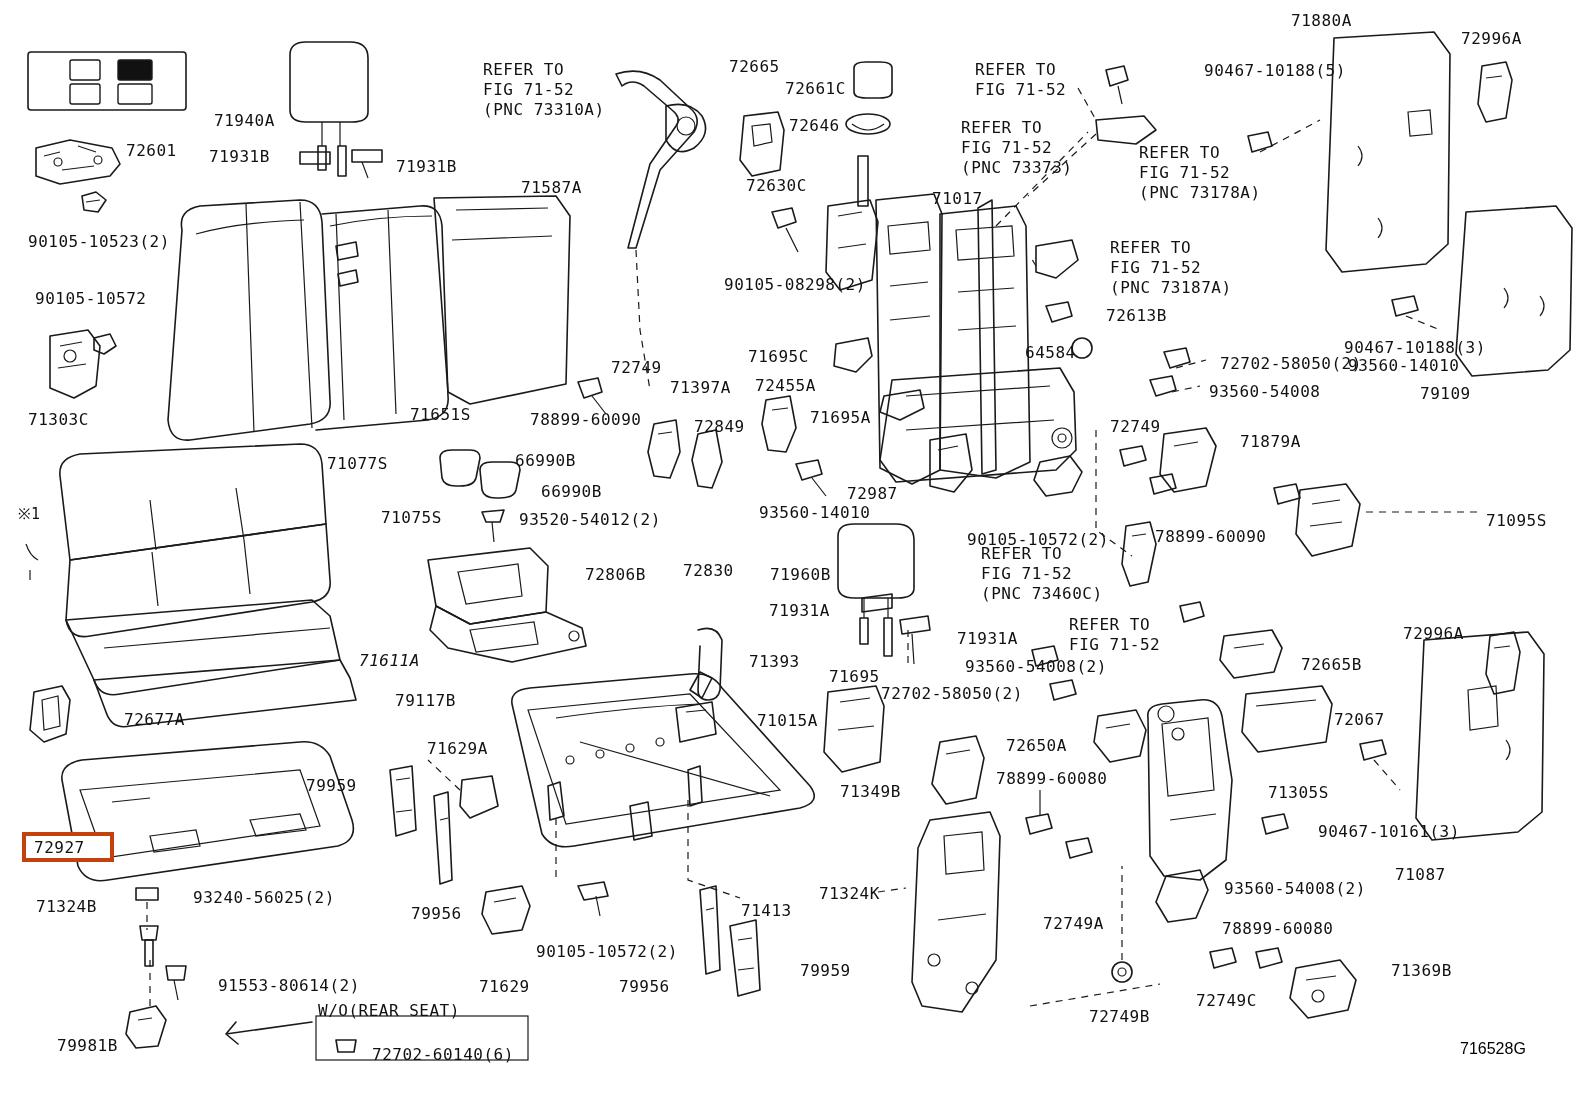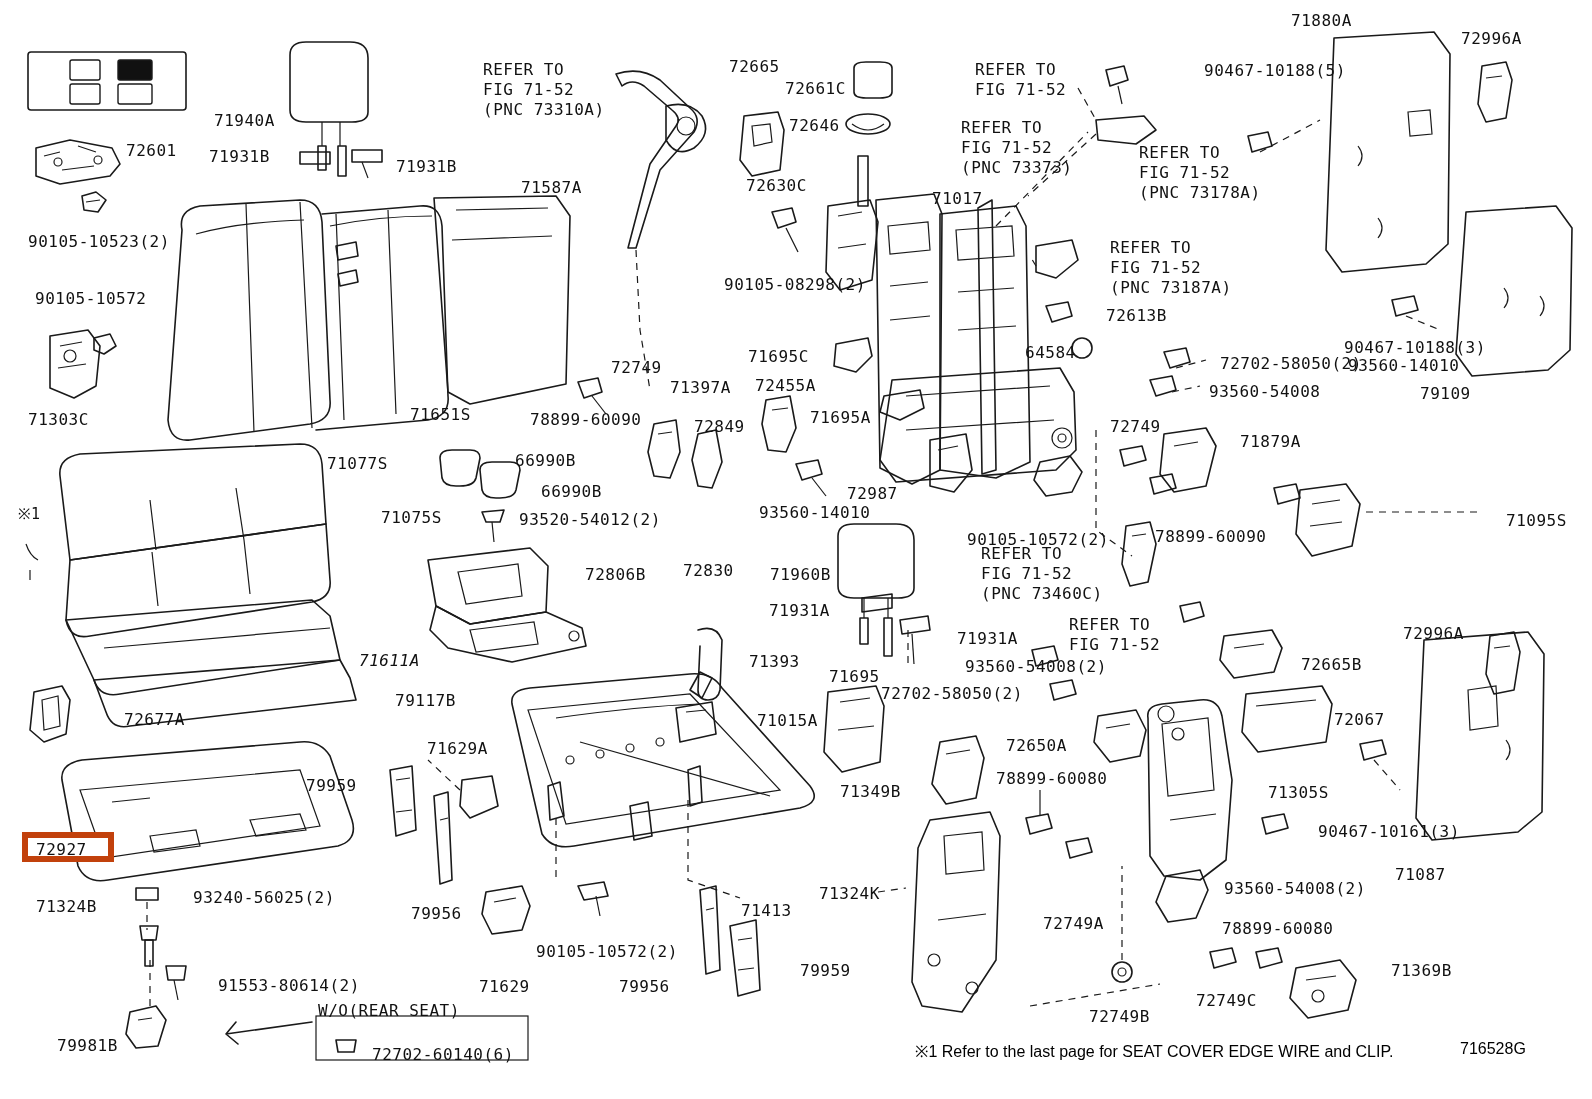--- a/index.html
+++ b/index.html
@@ -9,21 +9,21 @@
     color:#000;position:relative;overflow:hidden;
   }
   #stage{position:absolute;left:0;top:0;width:1592px;height:1099px;}
   .lbl{
     position:absolute;font-family:"DejaVu Sans Mono", monospace;
     font-size:16px;letter-spacing:0.5px;white-space:pre;color:#111;
     line-height:18px;
   }
   .lbl.multi{line-height:20px;}
   .hl{
-    position:absolute;border:6px solid #c2410c;background:#ffffff;
+    position:absolute;border:4px solid #c2410c;background:#ffffff;
     box-sizing:border-box;
   }
   .hl .lbl{position:static;display:block;padding:3px 6px 4px 8px;}
   .note{
     position:absolute;font-family:"Liberation Sans", sans-serif;font-size:16px;
     white-space:pre;
   }
   svg.art{position:absolute;left:0;top:0;width:1592px;height:1099px;pointer-events:none;}
   .s1{fill:none;stroke:#1a1a1a;stroke-width:1.6;stroke-linejoin:round;stroke-linecap:round;}
   .s2{fill:none;stroke:#1a1a1a;stroke-width:1.2;}
@@ -334,21 +334,20 @@
   </svg>
 
   <div class="hl" style="left:22px;top:832px;width:92px;height:30px;">
     <span class="lbl">72927</span>
   </div>
 
   <div class="lbl" style="left:18px;top:505px;font-size:15px;">※1</div>
 
   <div class="lbl" style="left:318px;top:1002px;">W/O(REAR SEAT)</div>
 
-  <div class="note" style="left:915px;top:1040px;">※1 Refer to the last page for SEAT COVER EDGE WIRE and CLIP.</div>
 
   <div class="note" style="left:1460px;top:1040px;">716528G</div>
 
   <div id="labels">
       <div class="lbl" style="left: 214px; top: 112px;">71940A</div>
       <div class="lbl" style="left: 209px; top: 148px;">71931B</div>
       <div class="lbl" style="left: 396px; top: 158px;">71931B</div>
       <div class="lbl" style="left: 126px; top: 142px;">72601</div>
       <div class="lbl" style="left: 28px; top: 233px;">90105-10523(2)</div>
       <div class="lbl" style="left: 35px; top: 290px;">90105-10572</div>
@@ -413,21 +412,21 @@
       <div class="lbl" style="left: 755px; top: 377px;">72455A</div>
       <div class="lbl" style="left: 748px; top: 348px;">71695C</div>
       <div class="lbl" style="left: 810px; top: 409px;">71695A</div>
       <div class="lbl" style="left: 694px; top: 418px;">72849</div>
       <div class="lbl" style="left: 530px; top: 411px;">78899-60090</div>
       <div class="lbl" style="left: 759px; top: 504px;">93560-14010</div>
       <div class="lbl" style="left: 847px; top: 485px;">72987</div>
       <div class="lbl" style="left: 1110px; top: 418px;">72749</div>
       <div class="lbl" style="left: 1240px; top: 433px;">71879A</div>
       <div class="lbl" style="left: 1348px; top: 357px;">93560-14010</div>
-      <div class="lbl" style="left: 1486px; top: 512px; margin-left: 20px;">71095S</div>
+      <div class="lbl" style="left: 1486px; top: 512px;">71095S</div>
       <div class="lbl" style="left: 1155px; top: 528px;">78899-60090</div>
       <div class="lbl" style="left: 967px; top: 531px;">90105-10572(2)</div>
       <div class="lbl multi" style="left: 981px; top: 544px;">REFER TO
 FIG 71-52
 (PNC 73460C)</div>
       <div class="lbl multi" style="left: 1069px; top: 615px;">REFER TO
 FIG 71-52</div>
       <div class="lbl" style="left: 770px; top: 566px;">71960B</div>
       <div class="lbl" style="left: 769px; top: 602px;">71931A</div>
       <div class="lbl" style="left: 957px; top: 630px;">71931A</div>

